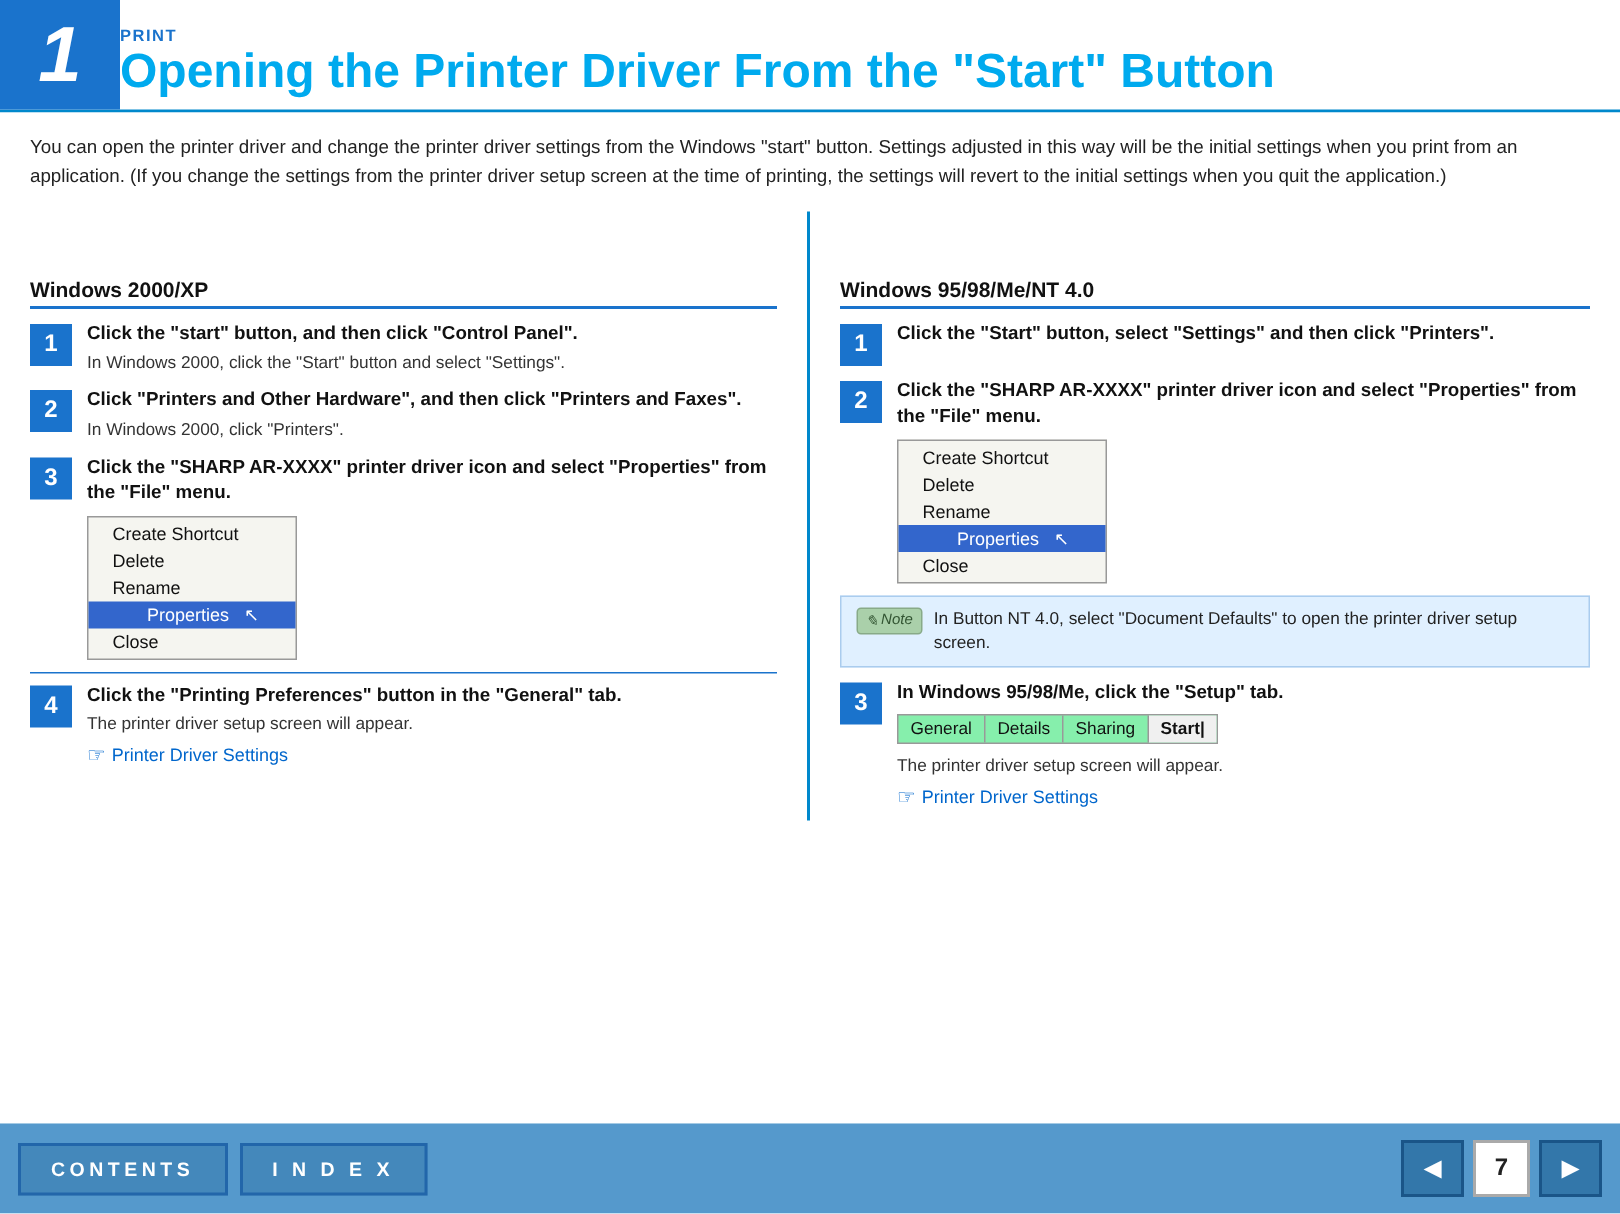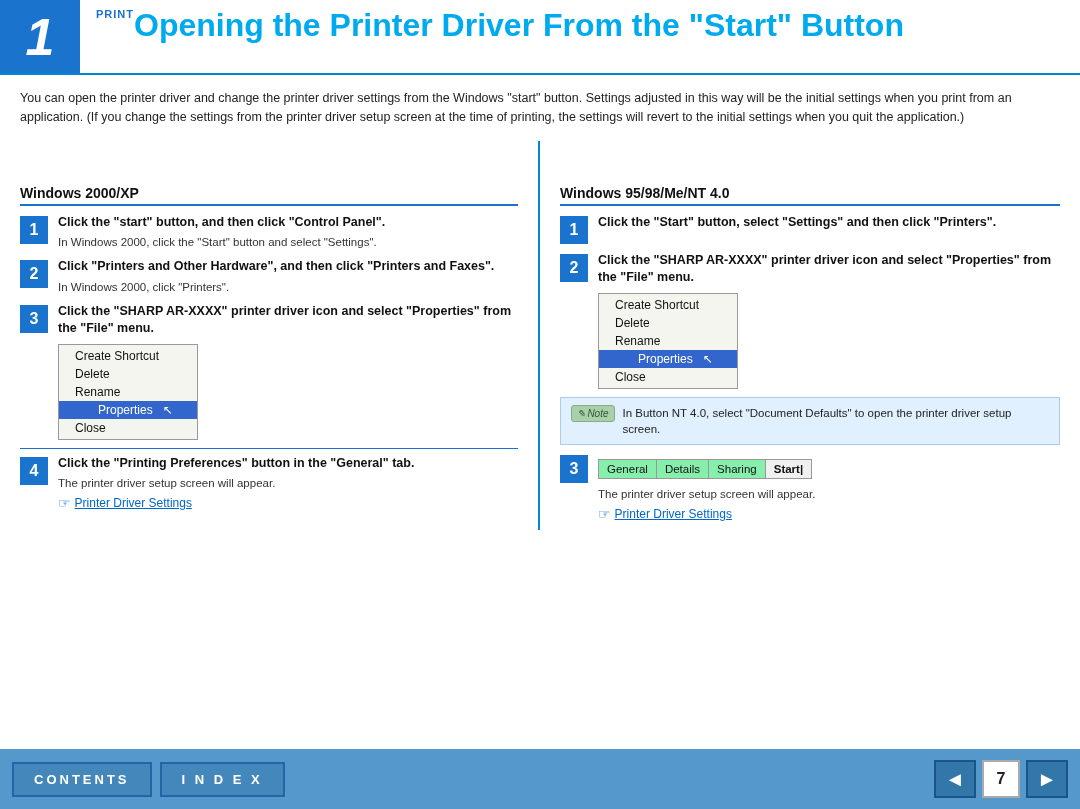--- a/index.html
+++ b/index.html
@@ -27,23 +27,23 @@
       font-size: 52px;
       font-weight: bold;
       width: 80px;
       display: flex;
       align-items: center;
       justify-content: center;
       flex-shrink: 0;
       font-style: italic;
     }
     .header-text {
-      padding: 8px 16px;
-      display: flex;
-      flex-direction: row;
+      padding: 8px 0;
+      display: flex;
+      flex-direction: column;
       justify-content: flex-end;
     }
     .header-label {
       font-size: 11px;
       font-weight: bold;
       color: #1a73cc;
       letter-spacing: 1px;
       text-transform: uppercase;
     }
     .header-title {
@@ -225,21 +225,20 @@
 
     .link-icon {
       font-size: 14px;
       color: #0066cc;
       margin-right: 4px;
     }
 
     .link-text {
       font-size: 12px;
       color: #0066cc;
-      text-decoration: underline;
       cursor: pointer;
     }
 
     
     .footer {
       background: #5599cc;
       height: 60px;
       display: flex;
       align-items: center;
       padding: 0 12px;
@@ -395,20 +394,21 @@
         <div class="note-badge">
           <span style="font-style:italic;">✎</span>
           <span>Note</span>
         </div>
         <div class="note-text">In Button NT 4.0, select "Document Defaults" to open the printer driver setup screen.</div>
       </div>
 
       <div class="step-block">
         <div class="step-number">3</div>
         <div class="step-content">
+          <div class="step-main-text">In Windows 95/98/Me, click the "Setup" tab.</div>
           
           <div class="tab-bar">
             <div class="tab-item">General</div>
             <div class="tab-item">Details</div>
             <div class="tab-item">Sharing</div>
             <div class="tab-item active-tab">Start|</div>
           </div>
           <div class="step-sub-text">The printer driver setup screen will appear.</div>
           <div class="link-ref">
             <span class="link-icon">☞</span>

